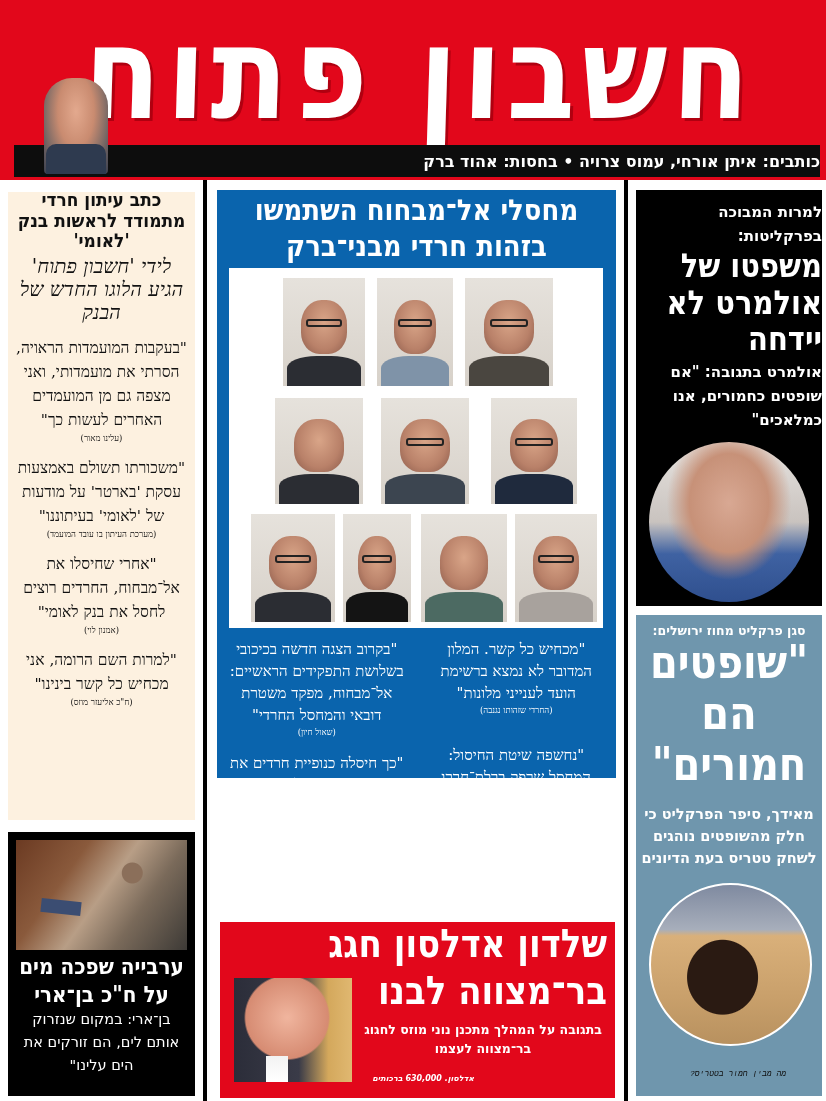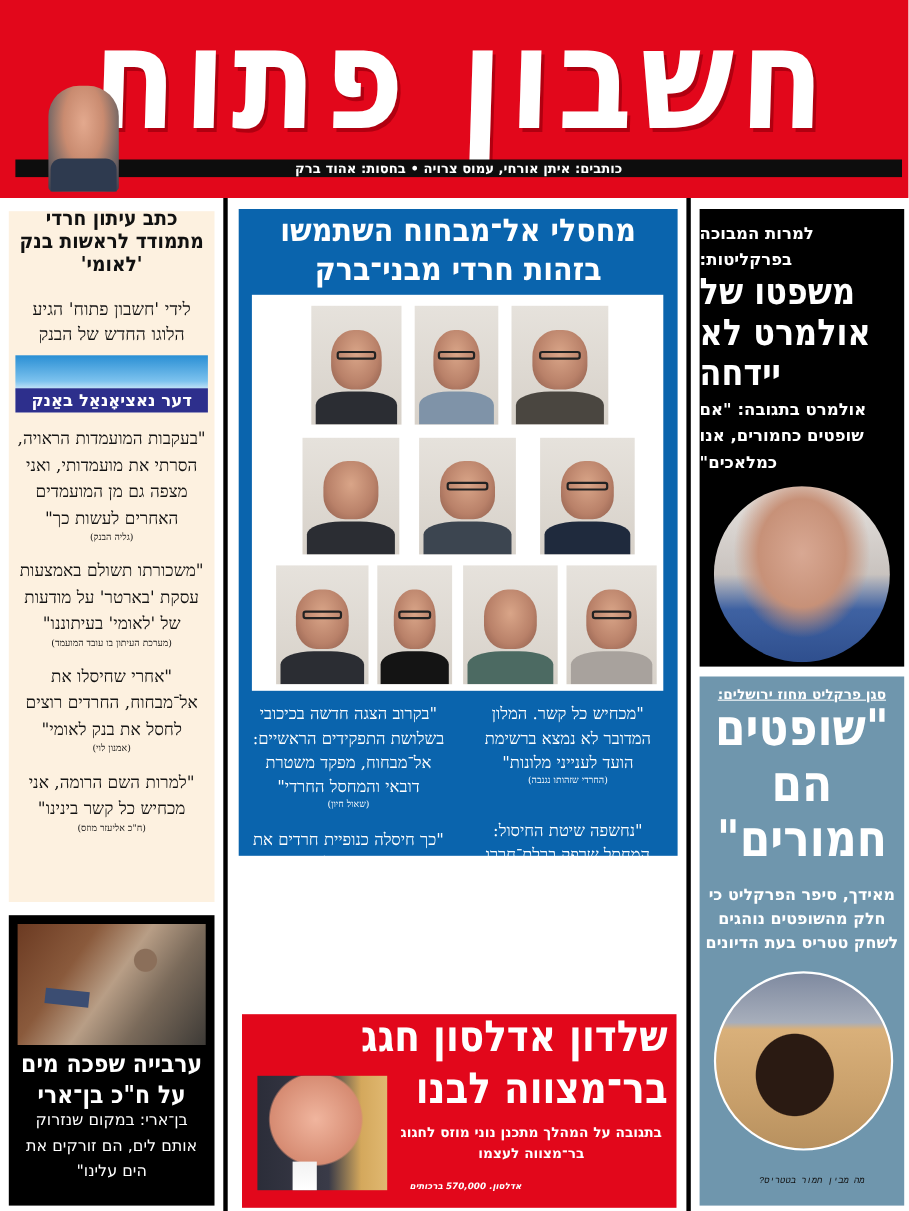--- a/index.html
+++ b/index.html
@@ -13,24 +13,24 @@
   }
   .masthead-title {
     position: absolute; left: 70px; top: 8px; width: 700px; height: 130px;
     display: flex; align-items: center; justify-content: center;
     color: #fff; font-family: "DejaVu Sans", sans-serif; font-weight: bold;
     font-size: 112px; letter-spacing: 6px; line-height: 1;
     transform: scaleY(1.15) skewX(-2deg);
     text-shadow: 3px 3px 0 #b00010;
   }
   .masthead-bar {
-    position: absolute; left: 14px; top: 145px; width: 806px; height: 16px;
+    position: absolute; left: 14px; top: 145px; width: 806px; height: 32px;
     background: #0d0d0d; color: #fff;
-    display: flex; align-items: center; justify-content: center;
-    font-size: 12px; font-weight: bold;
+    display: flex; align-items: center; justify-content: flex-start;
+    font-size: 16px; font-weight: bold;
   }
   .masthead-photo {
     position: absolute; left: 44px; top: 78px; width: 64px; height: 96px;
     border-radius: 28px 28px 4px 4px;
     background: radial-gradient(ellipse at 50% 35%, #e3a98e 0%, #c98b70 40%, #7b6a66 70%, #3a3f4e 100%);
   }
   .masthead-photo::after {
     content: ""; position: absolute; left: 2px; right: 2px; bottom: 0; height: 30px;
     background: #2e3a4f; border-radius: 10px 10px 0 0;
   }
@@ -40,21 +40,21 @@
   .rule.left { left: 203px; }
   .rule.right { left: 624px; }
 
   
   .left-box {
     position: absolute; left: 8px; top: 192px; width: 187px; height: 628px;
     background: #fdf1e0; text-align: center; color: #111;
     padding: 0 6px;
   }
   .left-head { font-weight: bold; font-size: 17px; line-height: 19px; transform: scaleY(1.1); }
-  .left-sub { font-size: 16px; line-height: 23px; margin-top: 20px; font-family: "DejaVu Serif", serif; }
+  .left-sub { font-size: 20px; line-height: 23px; margin-top: 6px; font-family: "DejaVu Serif", serif; font-style: italic; }
   .bank-logo {
     margin: 8px 0 0 0; height: 52px; position: relative;
     background: linear-gradient(#2a8fd4 0%, #7cc2ee 45%, #ffffff 70%);
   }
   .bank-logo-text {
     position: absolute; left: 0; right: 0; bottom: 0; height: 22px;
     background: #2d2f8c; color: #fff; font-weight: bold; font-size: 15px; line-height: 22px;
   }
   .quote { font-family: "DejaVu Serif", serif; font-size: 15.5px; line-height: 24px; margin-top: 12px; }
   .quote-src { font-family: "DejaVu Serif", serif; font-size: 8.5px; line-height: 12px; }
@@ -139,37 +139,37 @@
     color: #fff; font-size: 12.5px; line-height: 19px; font-weight: bold;
   }
   .adelson-cap {
     position: absolute; left: 134px; top: 152px; width: 120px; text-align: right;
     color: #fff; font-size: 8px; font-style: italic; font-weight: bold;
   }
 
   
   .right-black {
     position: absolute; left: 636px; top: 190px; width: 186px; height: 416px;
-    background: #000; color: #fff; text-align: left; padding-top: 10px;
+    background: #000; color: #fff; text-align: right; padding-top: 10px;
   }
   .rb-kicker { font-size: 15px; line-height: 24px; font-weight: bold; }
   .rb-head { font-weight: bold; font-size: 29px; line-height: 32px; margin-top: 6px; transform: scaleY(1.15); }
   .rb-sub { font-size: 15px; line-height: 24px; margin-top: 10px; font-weight: bold; }
   .olmert-photo {
     position: absolute; left: 13px; top: 252px; width: 160px; height: 160px; border-radius: 50%;
     background:
       radial-gradient(ellipse at 50% 38%, #d8a893 0%, #c79178 35%, transparent 55%),
       linear-gradient(#e7e3df 0%, #c9c3bf 50%, #3f62a2 70%, #2f4f8e 100%);
   }
 
   .right-steel {
     position: absolute; left: 636px; top: 615px; width: 186px; height: 481px;
     background: #6f96ad; color: #fff; text-align: center; padding-top: 6px;
   }
-  .rs-kicker { font-weight: bold; font-size: 12.5px; line-height: 20px; text-decoration: underline; }
+  .rs-kicker { font-weight: bold; font-size: 12.5px; line-height: 20px; }
   .rs-head { font-weight: bold; font-size: 40px; line-height: 44px; margin-top: 6px; transform: scaleY(1.15); }
   .rs-sub { font-size: 14.5px; line-height: 22px; margin-top: 24px; font-weight: bold; }
   .donkey-photo {
     position: absolute; left: 13px; top: 268px; width: 163px; height: 163px; border-radius: 50%;
     border: 2px solid #fff;
     background:
       radial-gradient(ellipse at 45% 58%, #2a1a12 0 35px, transparent 36px),
       linear-gradient(#7f8aa0 0%, #a7aebb 28%, #d9b07a 32%, #c9a06b 70%, #b8915f 100%);
   }
   .rs-cap {
@@ -187,25 +187,22 @@
   </div>
   <div class="masthead-photo"></div>
 </header>
 
 <div class="rule left"></div>
 <div class="rule right"></div>
 
 <section class="left-box">
   <div class="left-head">כתב עיתון חרדי מתמודד לראשות בנק 'לאומי'</div>
   <div class="left-sub">לידי 'חשבון פתוח' הגיע הלוגו החדש של הבנק</div>
-  <div class="bank-logo">
-    <div class="bank-logo-text">דער נאציאָנאַל באַנק</div>
-  </div>
   <div class="quote">"בעקבות המועמדות הראויה, הסרתי את מועמדותי, ואני מצפה גם מן המועמדים האחרים לעשות כך"</div>
-  <div class="quote-src">(גליה הבנק)</div>
+  <div class="quote-src">(עלינו מאור)</div>
   <div class="quote">"משכורתו תשולם באמצעות עסקת 'בארטר' על מודעות של 'לאומי' בעיתוננו"</div>
   <div class="quote-src">(מערכת העיתון בו עובד המועמד)</div>
   <div class="quote">"אחרי שחיסלו את אל־מבחוח, החרדים רוצים לחסל את בנק לאומי"</div>
   <div class="quote-src">(אמנון לוי)</div>
   <div class="quote">"למרות השם הרומה, אני מכחיש כל קשר בינינו"</div>
   <div class="quote-src">(ח"כ אליעזר מוזס)</div>
 </section>
 
 <section class="left-black">
   <div class="knesset-photo"></div>
@@ -282,21 +279,21 @@
       <div class="q-text">"כך חיסלה כנופיית חרדים את בכיר החמאס אל־מבחוח"</div>
       <div class="q-src">(אמנון לוי)</div>
     </div>
   </div>
 </section>
 
 <section class="center-red">
   <div class="adelson-head">שלדון אדלסון חגג בר־מצווה לבנו</div>
   <div class="adelson-photo"></div>
   <div class="adelson-sub">בתגובה על המהלך מתכנן נוני מוזס לחגוג בר־מצווה לעצמו</div>
-  <div class="adelson-cap">אדלסון. 570,000 ברכותים</div>
+  <div class="adelson-cap">אדלסון. 630,000 ברכותים</div>
 </section>
 
 <section class="right-black">
   <div class="rb-kicker">למרות המבוכה בפרקליטות:</div>
   <div class="rb-head">משפטו של אולמרט לא יידחה</div>
   <div class="rb-sub">אולמרט בתגובה: "אם שופטים כחמורים, אנו כמלאכים"</div>
   <div class="olmert-photo"></div>
 </section>
 
 <section class="right-steel">

